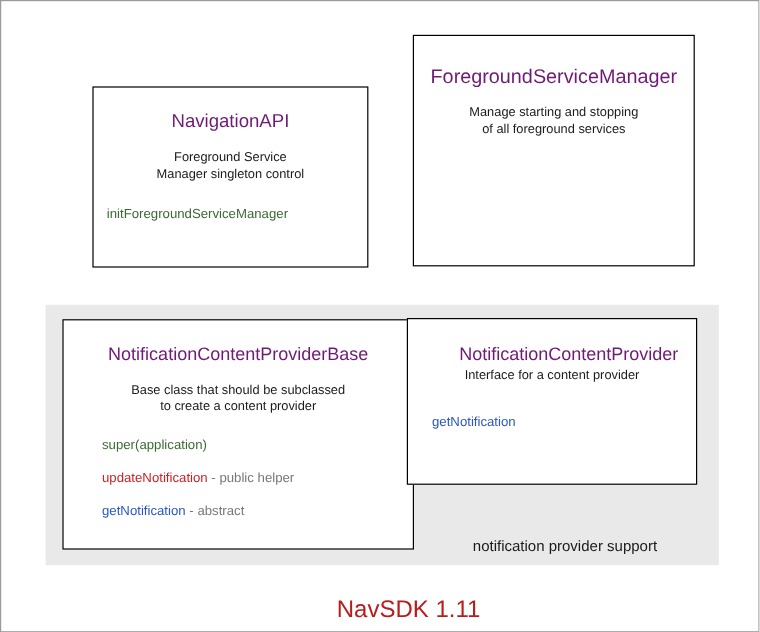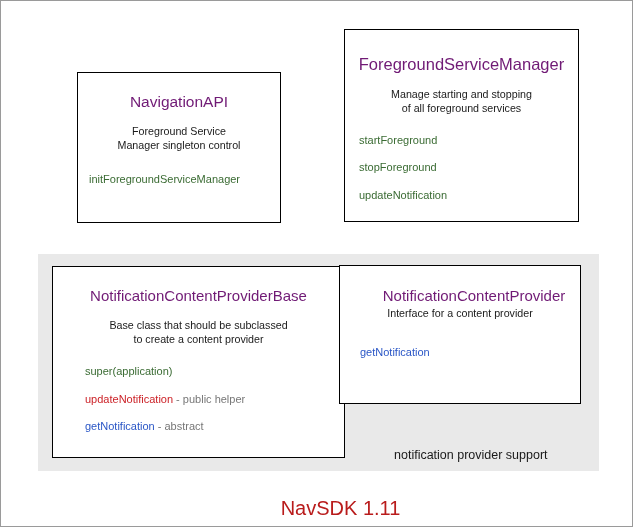--- a/index.html
+++ b/index.html
@@ -70,49 +70,38 @@
   }
 </style>
 </head>
 <body>
 
 <div id="canvas">
 
   <div class="region" style="left:37px; top:253px; width:561px; height:217px;"></div>
   <div class="region-label" style="left:393px; top:447px;">notification provider support</div>
 
-  <div class="uml-box" style="left:76px; top:71px; width:204px; height:151px;">
+  <div class="uml-box" style="left:76px; top:71px; width:230px; height:151px;">
     <div class="box-title" style="margin-top:20px;">NavigationAPI</div>
     <div class="box-desc" style="margin-top:14px;">
       <div>Foreground Service</div>
       <div>Manager singleton control</div>
     </div>
     <div class="methods" style="margin-top:20px; padding-left:11px;">
       <div class="method" style="margin-bottom:11px;">
         <span class="m-green">initForegroundServiceManager</span><span class="m-note"></span>
       </div>
     </div>
   </div>
 
   <div class="uml-box" style="left:343px; top:28px; width:235px; height:193px;">
     <div class="box-title" style="margin-top:25px; font-size:16.5px;">ForegroundServiceManager</div>
     <div class="box-desc" style="margin-top:14px;">
       <div>Manage starting and stopping</div>
       <div>of all foreground services</div>
-    </div>
-    <div class="methods" style="margin-top:18px; padding-left:14px;">
-      <div class="method" style="margin-bottom:14px;">
-        <span class="m-green">startForeground</span><span class="m-note"></span>
-      </div>
-      <div class="method" style="margin-bottom:14px;">
-        <span class="m-green">stopForeground</span><span class="m-note"></span>
-      </div>
-      <div class="method">
-        <span class="m-green">updateNotification</span><span class="m-note"></span>
-      </div>
     </div>
   </div>
 
   <div class="uml-box" style="left:51px; top:265px; width:293px; height:192px;">
     <div class="box-title" style="margin-top:21px; font-size:15px;">NotificationContentProviderBase</div>
     <div class="box-desc" style="margin-top:13px;">
       <div>Base class that should be subclassed</div>
       <div>to create a content provider</div>
     </div>
     <div class="methods" style="margin-top:19px; padding-left:32px;">

